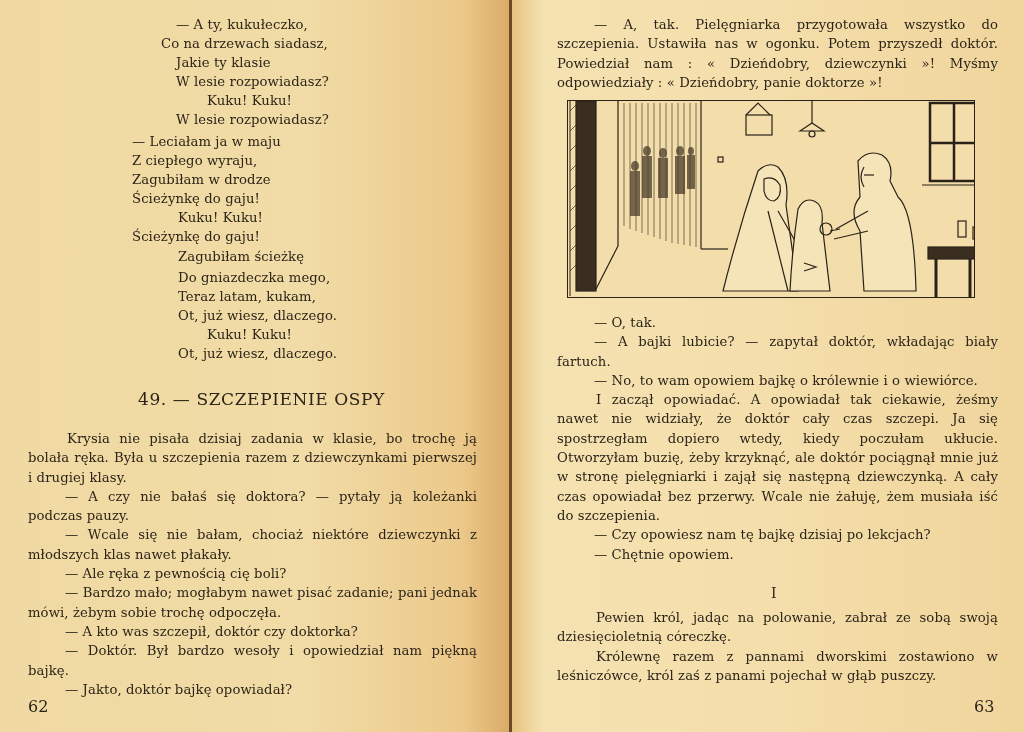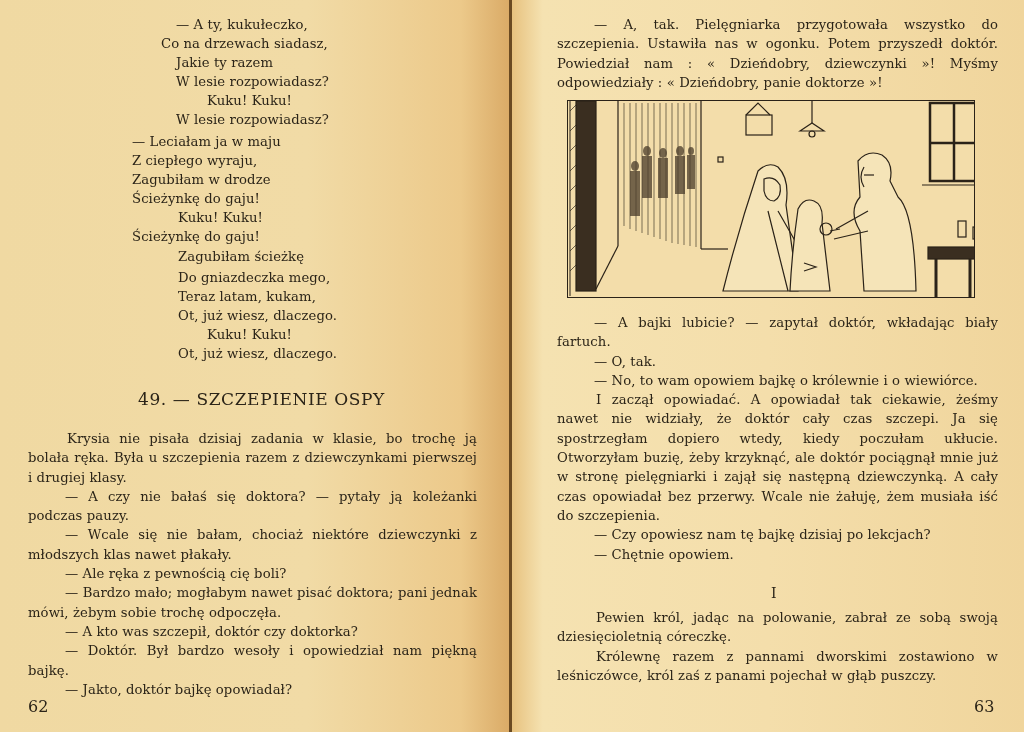--- a/index.html
+++ b/index.html
@@ -48,21 +48,21 @@
   </style>
 </head>
 <body>
 
 <div class="spread">
 
   <div class="page page-left text">
     <div class="poem">
       <div class="line" style="left:176px;top:0px">— A ty, kukułeczko,</div>
       <div class="line" style="left:161px;top:19px">Co na drzewach siadasz,</div>
-      <div class="line" style="left:176px;top:38px">Jakie ty razem</div>
+      <div class="line" style="left:176px;top:38px">Jakie ty klasie</div>
       <div class="line" style="left:176px;top:57px">W lesie rozpowiadasz?</div>
       <div class="line" style="left:207px;top:76px">Kuku! Kuku!</div>
       <div class="line" style="left:176px;top:95px">W lesie rozpowiadasz?</div>
 
       <div class="line" style="left:132px;top:117px">— Leciałam ja w maju</div>
       <div class="line" style="left:132px;top:136px">Z ciepłego wyraju,</div>
       <div class="line" style="left:132px;top:155px">Zagubiłam w drodze</div>
       <div class="line" style="left:132px;top:174px">Ścieżynkę do gaju!</div>
       <div class="line" style="left:178px;top:193px">Kuku! Kuku!</div>
       <div class="line" style="left:132px;top:212px">Ścieżynkę do gaju!</div>
@@ -75,37 +75,37 @@
       <div class="line" style="left:178px;top:329px">Ot, już wiesz, dlaczego.</div>
     </div>
 
     <div class="chapter-title" style="left:138px;top:390px">49. — SZCZEPIENIE OSPY</div>
 
     <div class="prose" style="left:28px;top:429px;width:449px">
       <p class="ind">Krysia nie pisała dzisiaj zadania w klasie, bo trochę ją bolała ręka. Była u szczepienia razem z dziewczynkami pierwszej i drugiej klasy.</p>
       <p class="dlg">— A czy nie bałaś się doktora? — pytały ją koleżanki podczas pauzy.</p>
       <p class="dlg">— Wcale się nie bałam, chociaż niektóre dziewczynki z młodszych klas nawet płakały.</p>
       <p class="dlg">— Ale ręka z pewnością cię boli?</p>
-      <p class="dlg">— Bardzo mało; mogłabym nawet pisać doktora; pani jednak mówi, żebym sobie trochę odpoczęła.</p>
+      <p class="dlg">— Bardzo mało; mogłabym nawet pisać zadanie; pani jednak mówi, żebym sobie trochę odpoczęła.</p>
       <p class="dlg">— A kto was szczepił, doktór czy doktorka?</p>
       <p class="dlg">— Doktór. Był bardzo wesoły i opowiedział nam piękną bajkę.</p>
       <p class="dlg">— Jakto, doktór bajkę opowiadał?</p>
     </div>
 
     <div class="page-number" style="left:28px;top:697px">62</div>
   </div>
 
   <div class="page page-right text">
     <div class="prose" style="left:45px;top:15px;width:441px">
       <p class="dlg">— A, tak. Pielęgniarka przygotowała wszystko do szczepienia. Ustawiła nas w ogonku. Potem przyszedł doktór. Powiedział nam : « Dzieńdobry, dziewczynki »! Myśmy odpowiedziały : « Dzieńdobry, panie doktorze »!</p>
     </div>
 
     <div class="prose" style="left:45px;top:313px;width:441px">
+      <p class="dlg">— O, tak.</p>
       <p class="dlg">— A bajki lubicie? — zapytał doktór, wkładając biały fartuch.</p>
-      <p class="dlg">— O, tak.</p>
       <p class="dlg">— No, to wam opowiem bajkę o królewnie i o wiewiórce.</p>
       <p class="ind">I zaczął opowiadać. A opowiadał tak ciekawie, żeśmy nawet nie widziały, że doktór cały czas szczepi. Ja się spostrzegłam dopiero wtedy, kiedy poczułam ukłucie. Otworzyłam buzię, żeby krzyknąć, ale doktór pociągnął mnie już w stronę pielęgniarki i zajął się następną dziewczynką. A cały czas opowiadał bez przerwy. Wcale nie żałuję, żem musiała iść do szczepienia.</p>
       <p class="dlg">— Czy opowiesz nam tę bajkę dzisiaj po lekcjach?</p>
       <p class="dlg">— Chętnie opowiem.</p>
     </div>
 
     <div class="roman" style="left:259px;top:584px">I</div>
 
     <div class="prose" style="left:45px;top:608px;width:441px">
       <p class="ind">Pewien król, jadąc na polowanie, zabrał ze sobą swoją dziesięcioletnią córeczkę.</p>

